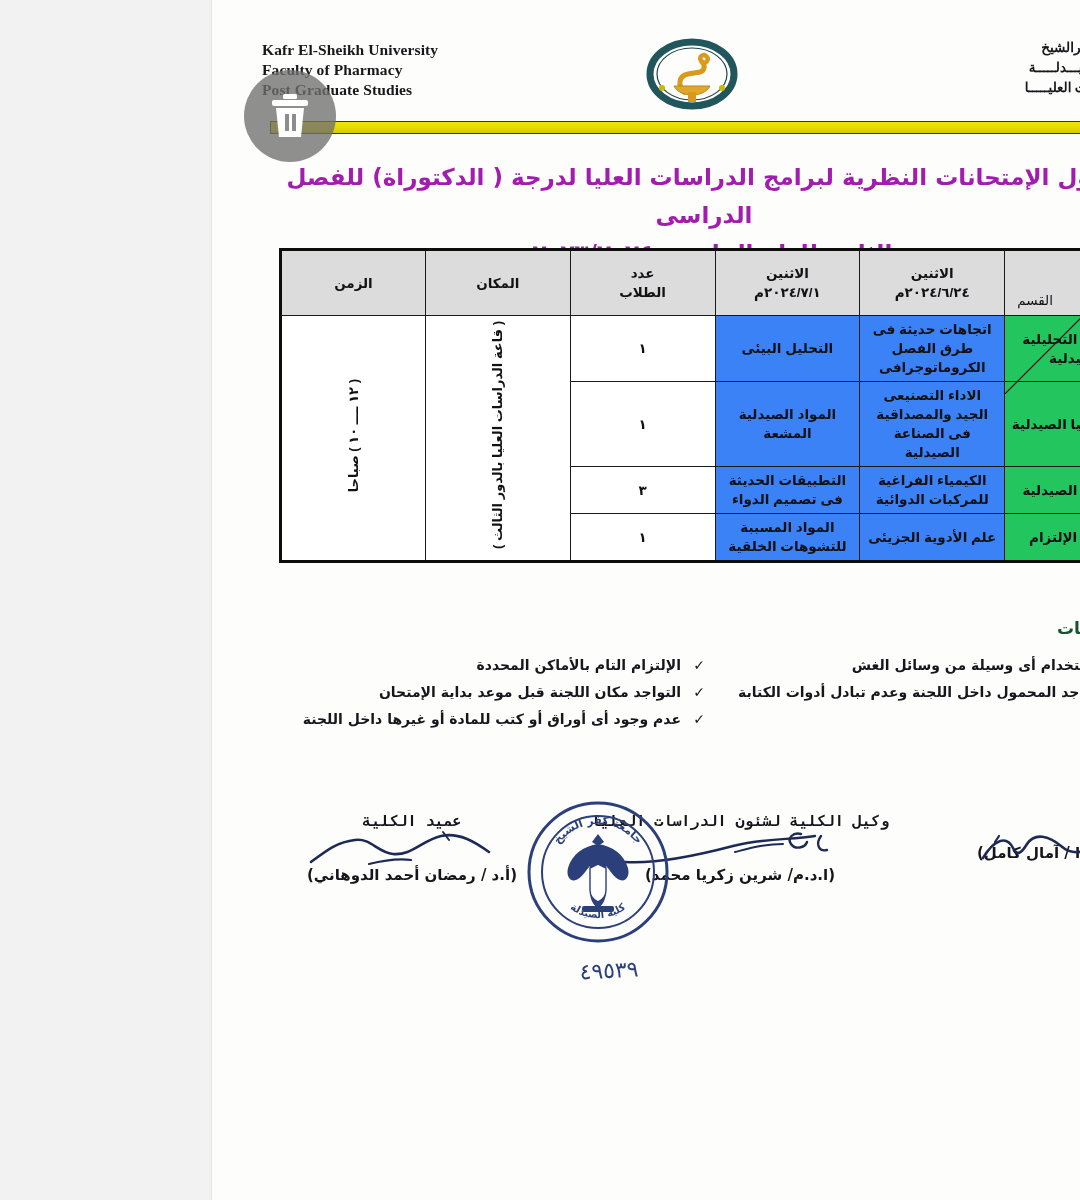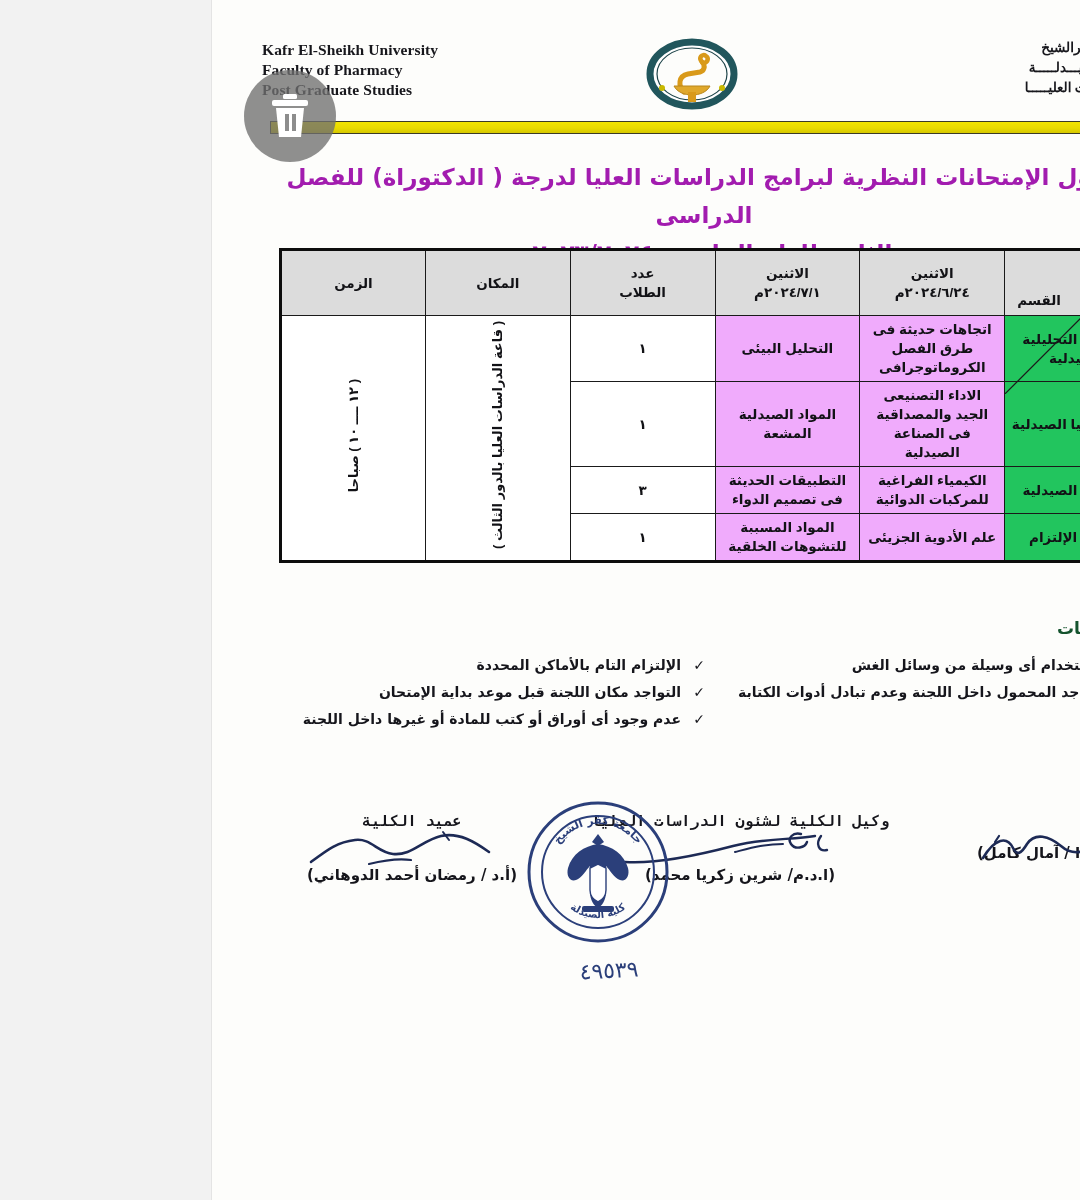--- a/index.html
+++ b/index.html
@@ -114,27 +114,27 @@
   }
   th.corner .diag {
     position: absolute; inset: 0;
   }
   th.corner .lbl-date {
     position: absolute; top: 6px; right: 10px;
     font-size: 13.5px; font-weight: bold;
   }
   th.corner .lbl-dept {
     position: absolute; bottom: 5px; left: 12px;
-    font-size: 13.5px; font-weight: bold;
+    font-size: 13.5px; font-weight: normal;
   }
   td.dept {
     background: #22c55e;
     font-size: 13.5px;
   }
-  td.subject { background: #f0abfc; }
+  td.subject { background: #3b82f6; }
   td.count { background: #fff; width: 84px; font-size: 15px; }
   .vert {
     writing-mode: vertical-rl;
     transform: rotate(180deg);
     white-space: nowrap;
     font-size: 13px;
     font-weight: bold;
     letter-spacing: .5px;
   }
   td.place { width: 44px; background:#fff; padding: 0; }

